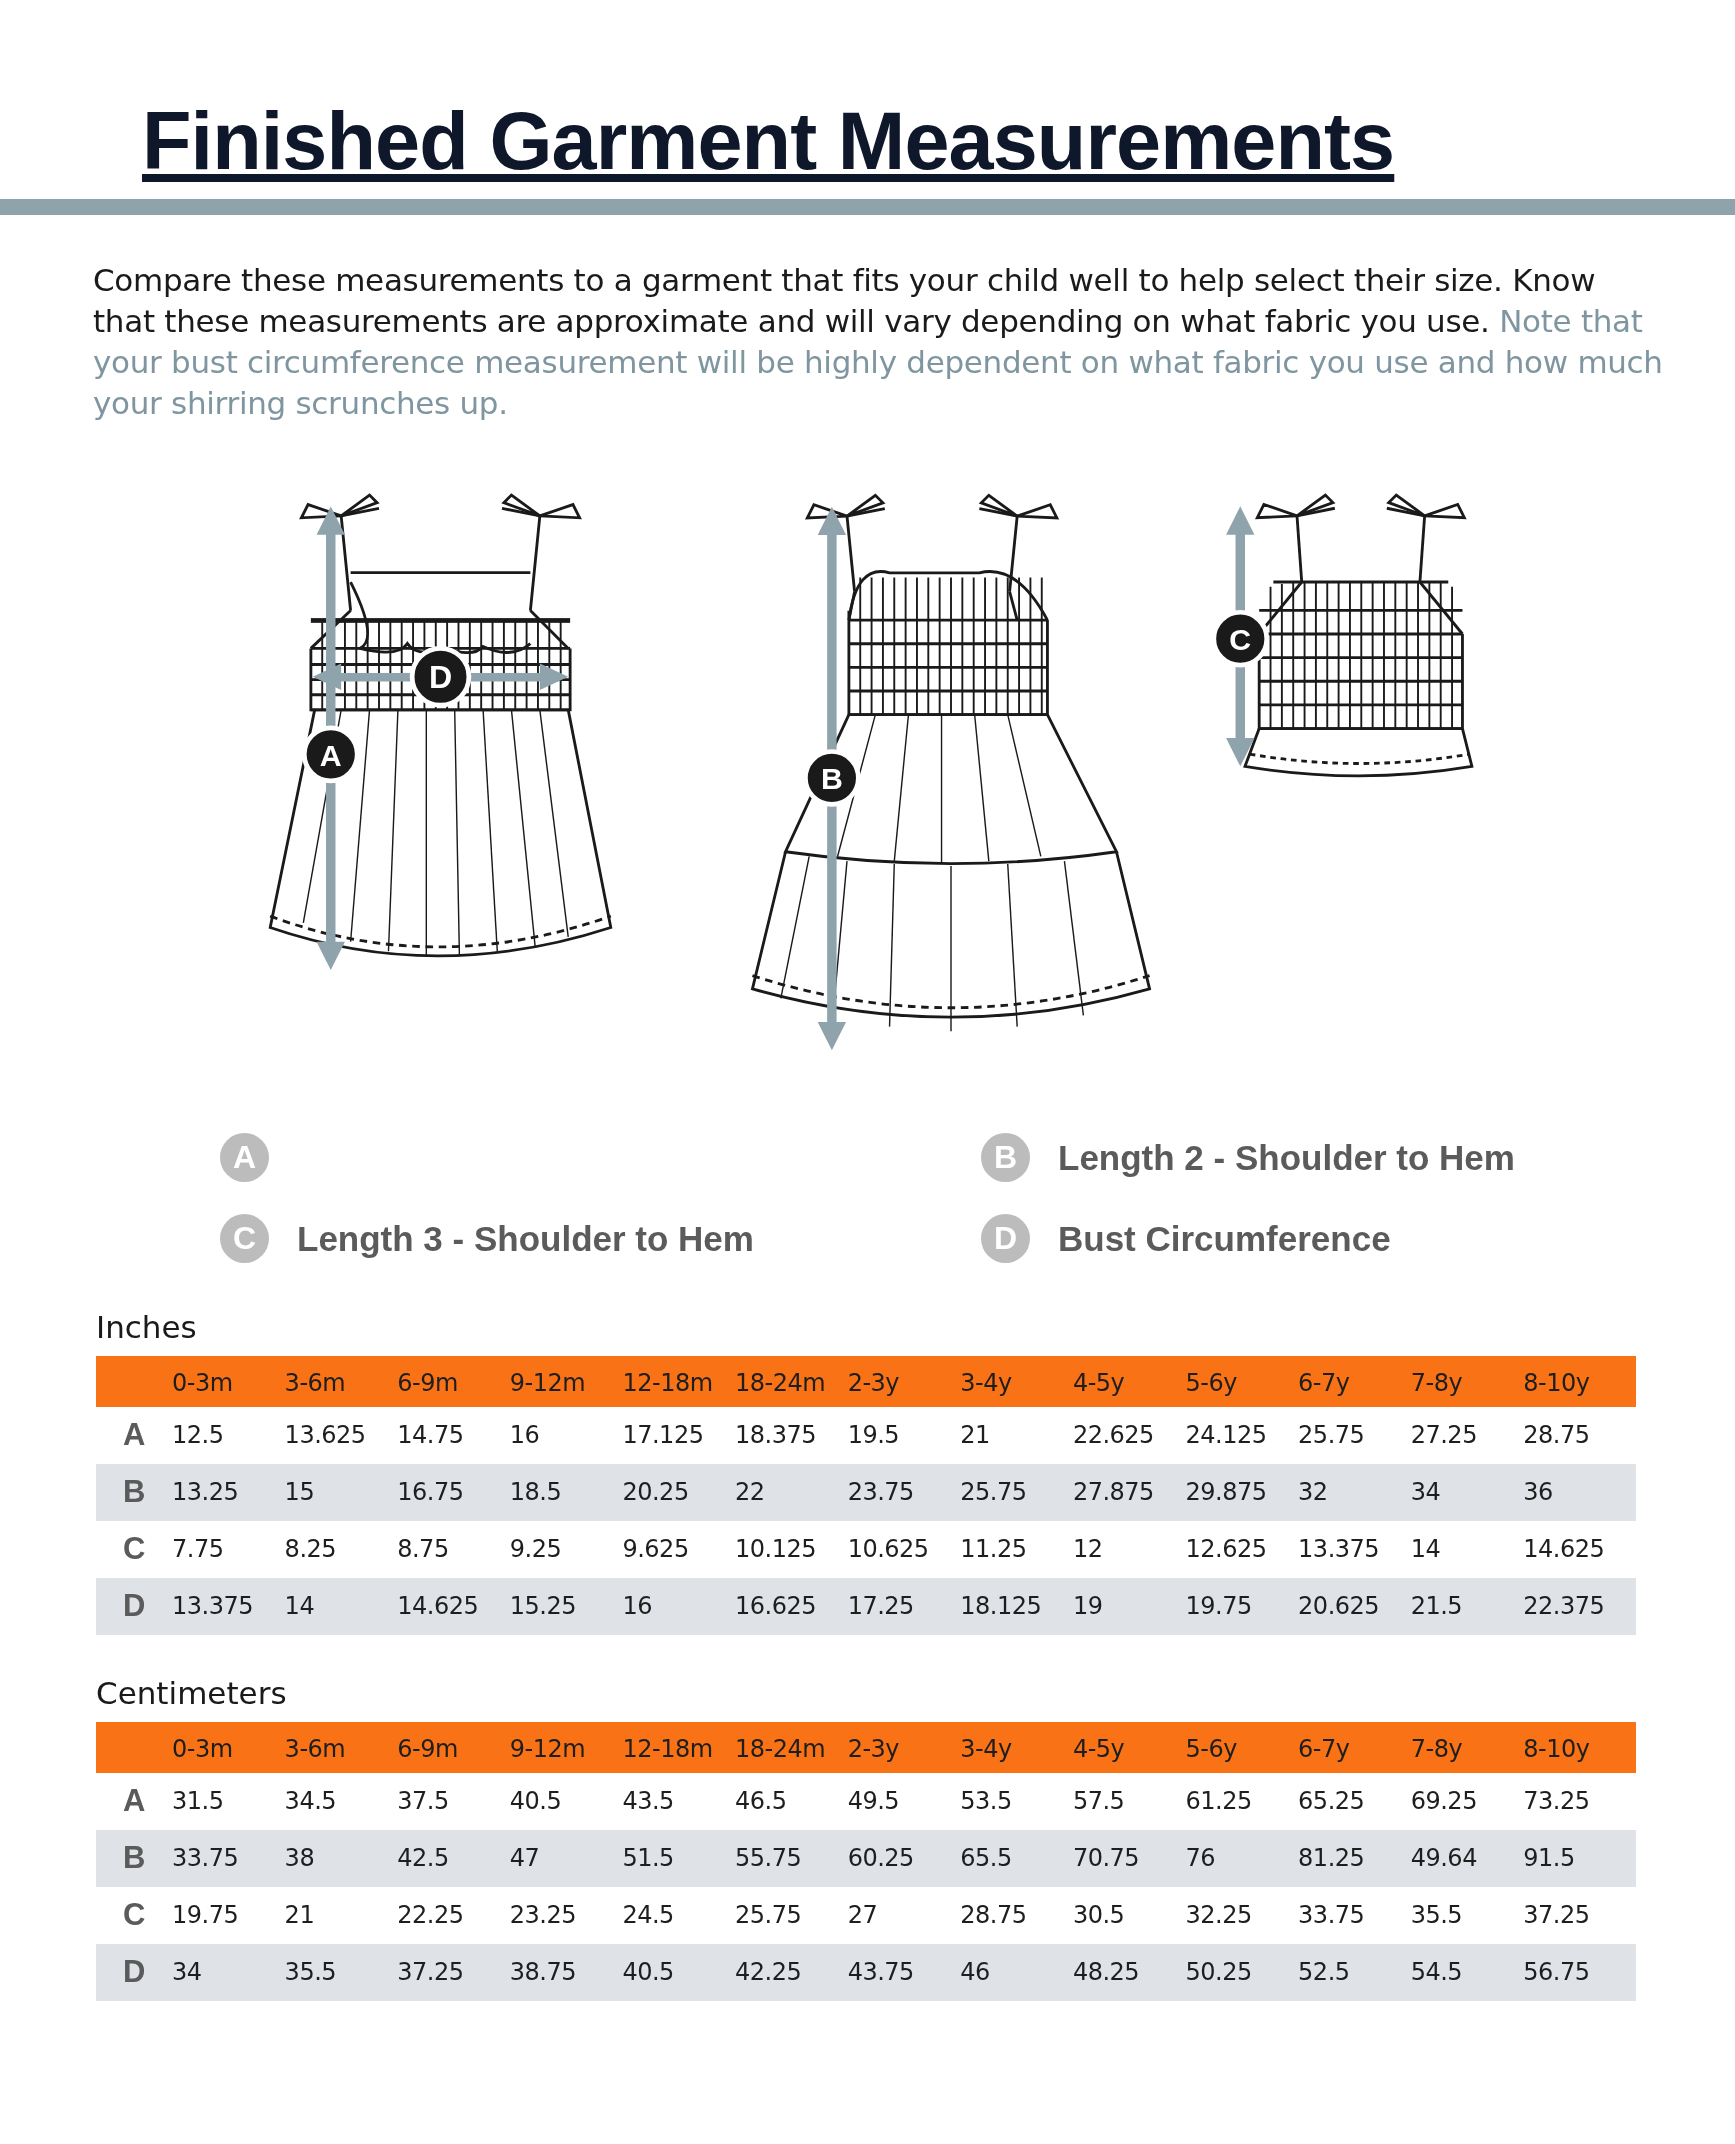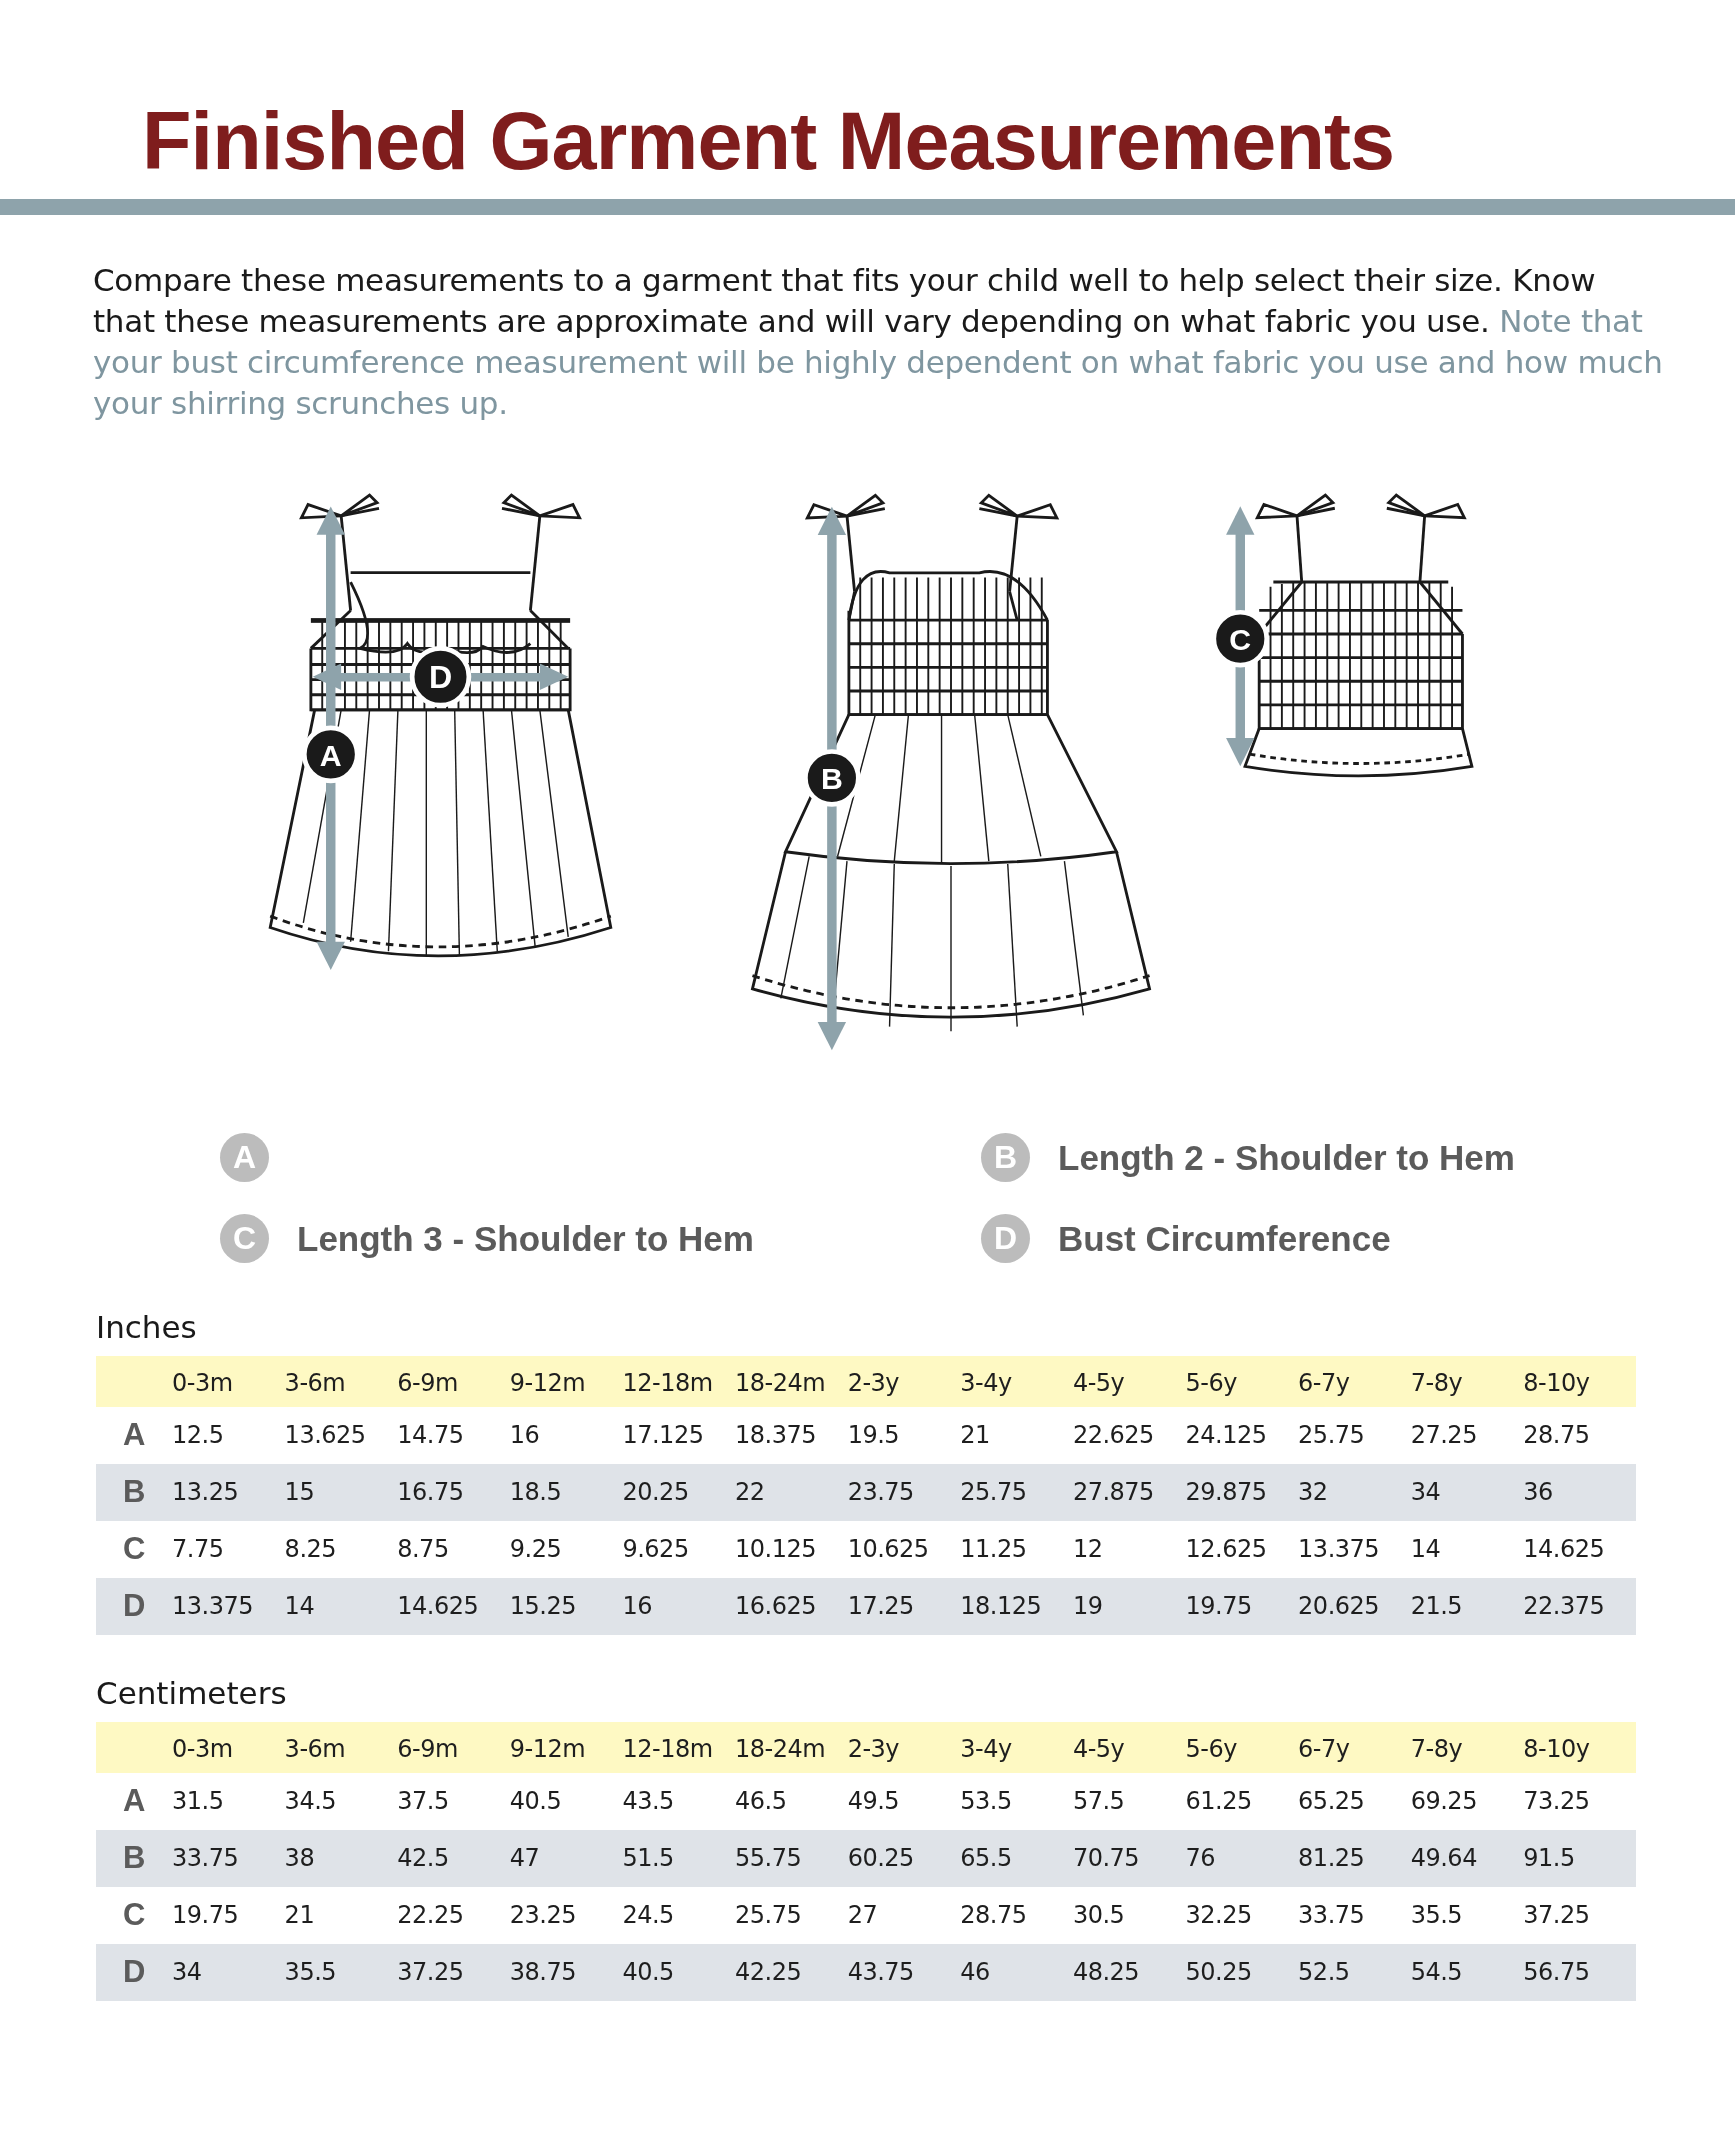--- a/index.html
+++ b/index.html
@@ -1,27 +1,27 @@
 <!DOCTYPE html>
 <html style="font-size:15px"><head>
 <meta charset="utf-8">
 <style>
   html, body { margin:0; padding:0; background:#ffffff; }
   body { width:1736px; height:2144px; position:relative; overflow:hidden; font-family:"DejaVu Sans", sans-serif; }
-  .title { position:absolute; left:142px; top:95px; font-family:"Liberation Sans", sans-serif; font-weight:bold; font-size:81px; color:#7f1d1d; letter-spacing:-0.9px; white-space:nowrap; }
+  .title { position:absolute; left:142px; top:95px; font-family:"Liberation Sans", sans-serif; font-weight:bold; font-size:81px; color:#0f172a; letter-spacing:-0.9px; white-space:nowrap;text-decoration:underline; }
   .title-bar { position:absolute; left:0; top:199px; width:1736px; height:16px; background:#8ea3ab; }
   .intro { position:absolute; left:93px; top:260px; width:1571px; font-family:"DejaVu Sans", sans-serif; font-size:31px; line-height:41px; color:#1a1a1a; letter-spacing:-0.3px; }
   .intro .note { color:#7f96a0; }
   .illus { position:absolute; }
   .legend-item { position:absolute; height:53px; display:flex; align-items:center; }
   .legend-badge { width:49px; height:49px; border-radius:50%; background:#bcbcbc; color:#fff; font-family:"Liberation Sans", sans-serif; font-weight:bold; font-size:32px; display:flex; align-items:center; justify-content:center; margin-right:28px; }
   .legend-label { font-family:"Liberation Sans", sans-serif; font-weight:bold; font-size:35px; color:#5b5b5b; white-space:nowrap; }
   .unit-label { position:absolute; left:96px; font-family:"DejaVu Sans", sans-serif; font-size:31px; color:#1a1a1a; }
   table.meas { position:absolute; left:96px; width:1540px; border-collapse:collapse; table-layout:fixed; font-family:"DejaVu Sans", sans-serif; }
-  table.meas th { background:#fef9c3; height:47px; font-weight:normal; font-size:24px; color:#1e1e1e; text-align:left; padding:3.8px 0 0 0; letter-spacing:-0.5px; }
+  table.meas th { background:#f97316; height:47px; font-weight:normal; font-size:24px; color:#1e1e1e; text-align:left; padding:3.8px 0 0 0; letter-spacing:-0.5px; }
   table.meas td { height:57px; font-size:24px; color:#1e1e1e; padding:0; letter-spacing:-0.5px; }
   table.meas tr.alt td { background:#dfe3e8; }
   table.meas td.rowkey { font-family:"Liberation Sans", sans-serif; font-weight:bold; font-size:31px; color:#5b5b5b; text-align:center; }
   col.keycol { width:76px; }
 </style>
 </head>
 <body>
 
 <div class="title">Finished Garment Measurements</div>
 <div class="title-bar"></div>

